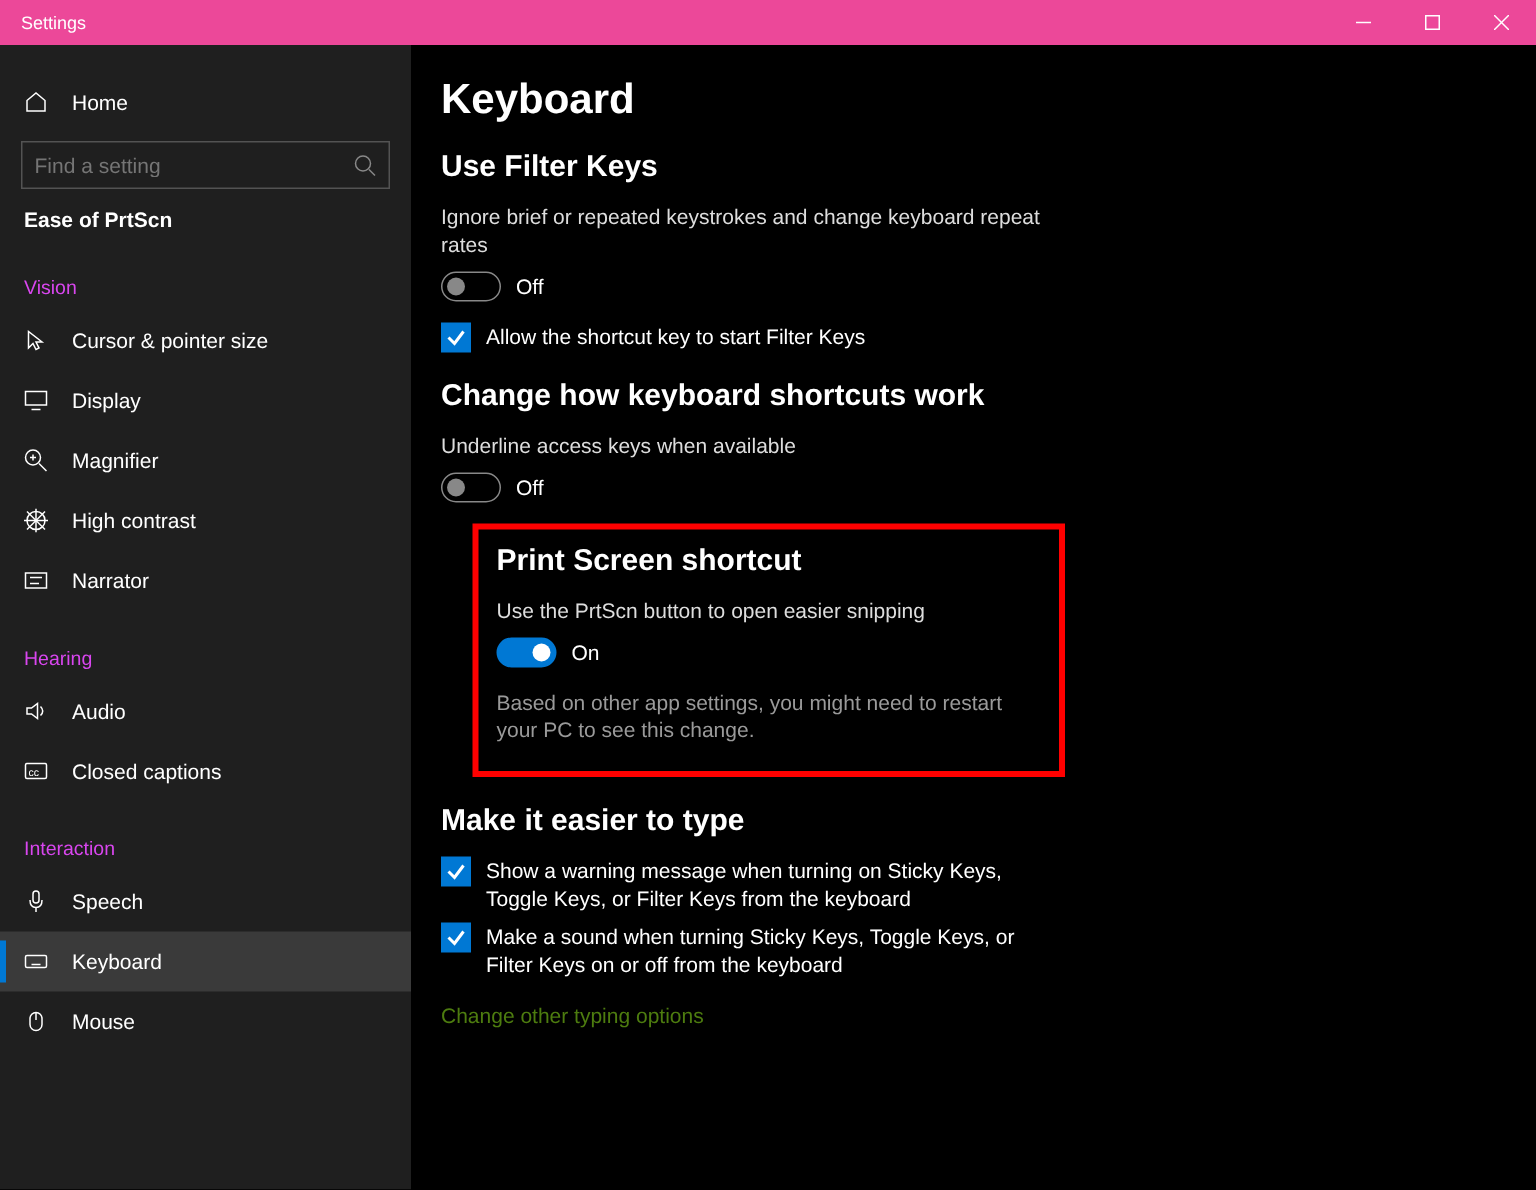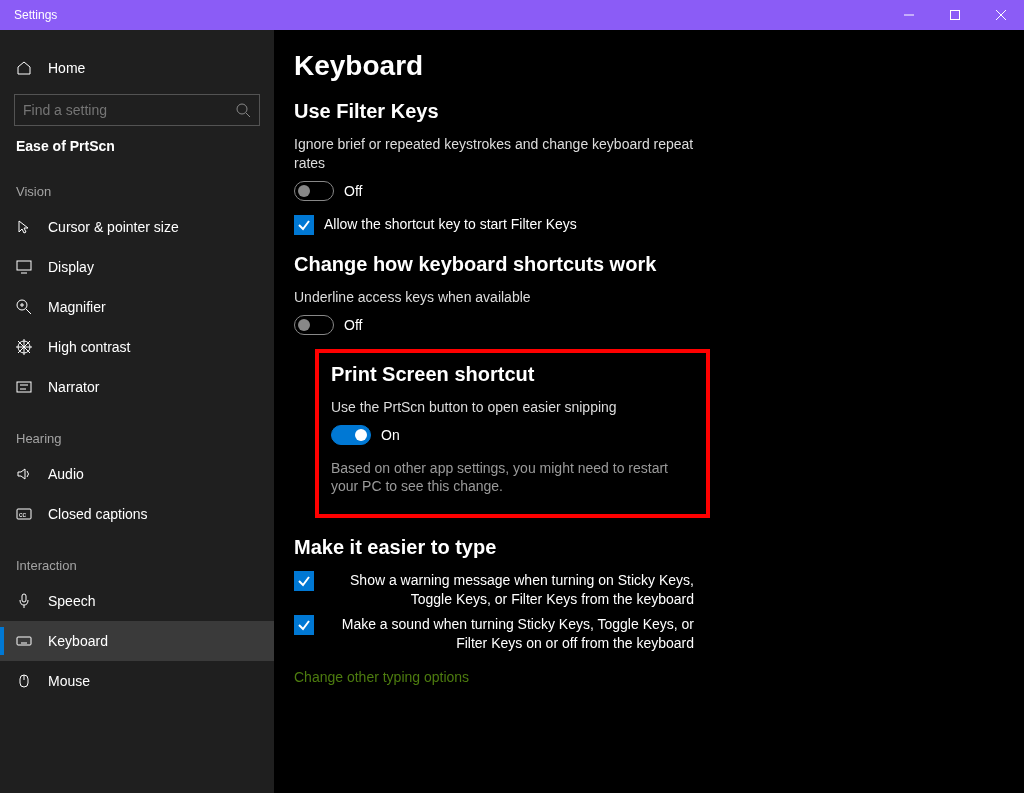--- a/index.html
+++ b/index.html
@@ -4,21 +4,21 @@
   <style>
     * { box-sizing: border-box; margin: 0; padding: 0; }
     body {
       width: 1024px; height: 793px;
       background: #000; color: #fff;
       font-family: "Segoe UI", Arial, sans-serif;
       overflow: hidden;
       display: flex; flex-direction: column;
     }
     .titlebar {
-      height: 30px; background: #8b5cf6;
+      height: 30px; background: #ec4899;
       display: flex; align-items: center; justify-content: space-between;
       padding-left: 14px;
     }
     .titlebar-title { font-size: 12px; color: #fff; }
     .titlebar-controls { display: flex; }
     .titlebar-btn {
       width: 46px; height: 30px; display: flex; align-items: center; justify-content: center;
       color: #fff; cursor: default;
     }
     .titlebar-btn svg { width: 10px; height: 10px; }
@@ -47,21 +47,21 @@
       padding: 0 8px;
     }
     .search-input {
       background: transparent; border: none; outline: none; color: #a0a0a0;
       font-size: 14px; flex: 1;
     }
     .sidebar-section-title {
       font-weight: 600; font-size: 14px; padding: 0 16px; margin-bottom: 6px;
     }
     .sidebar-group-label {
-      font-size: 13px; color: #a3a3a3; padding: 24px 16px 8px;
+      font-size: 13px; color: #d946ef; padding: 24px 16px 8px;
     }
     .content {
       flex: 1; background: #000; color: #fff;
       position: relative; overflow: hidden;
     }
     .content-scroll {
       position: absolute; inset: 0; overflow-y: auto; padding: 20px 40px 30px 20px;
     }
     .content-scroll::-webkit-scrollbar { width: 4px; }
     .content-scroll::-webkit-scrollbar-thumb { background: #555; }
@@ -74,21 +74,21 @@
       width: 40px; height: 20px; border: 1px solid #888; border-radius: 10px;
       position: relative; background: transparent;
     }
     .toggle .knob {
       width: 12px; height: 12px; border-radius: 50%; background: #888;
       position: absolute; top: 3px; left: 3px;
     }
     .toggle.on { background: #0078d4; border-color: #0078d4; }
     .toggle.on .knob { background: #fff; left: auto; right: 3px; }
     .toggle-label { font-size: 14px; }
-    .checkbox-row { display: flex; align-items: flex-start; gap: 10px; margin: 6px 0; max-width: 400px; text-align: right; }
+    .checkbox-row { display: flex; align-items: flex-start; gap: 10px; margin: 6px 0; max-width: 400px; }
     .checkbox {
       width: 20px; height: 20px; background: #0078d4; flex-shrink: 0;
       display: flex; align-items: center; justify-content: center;
     }
     .checkbox svg { width: 14px; height: 14px; }
     .checkbox-label { font-size: 14px; line-height: 1.35; }
     .highlight-box {
       border: 4px solid #ff0000; padding: 10px 12px; margin-top: 10px; max-width: 395px; margin-left: 21px;
     }
     .link { color: #4d7c0f; font-size: 14px; cursor: default; margin-top: 10px; display: inline-block; }

